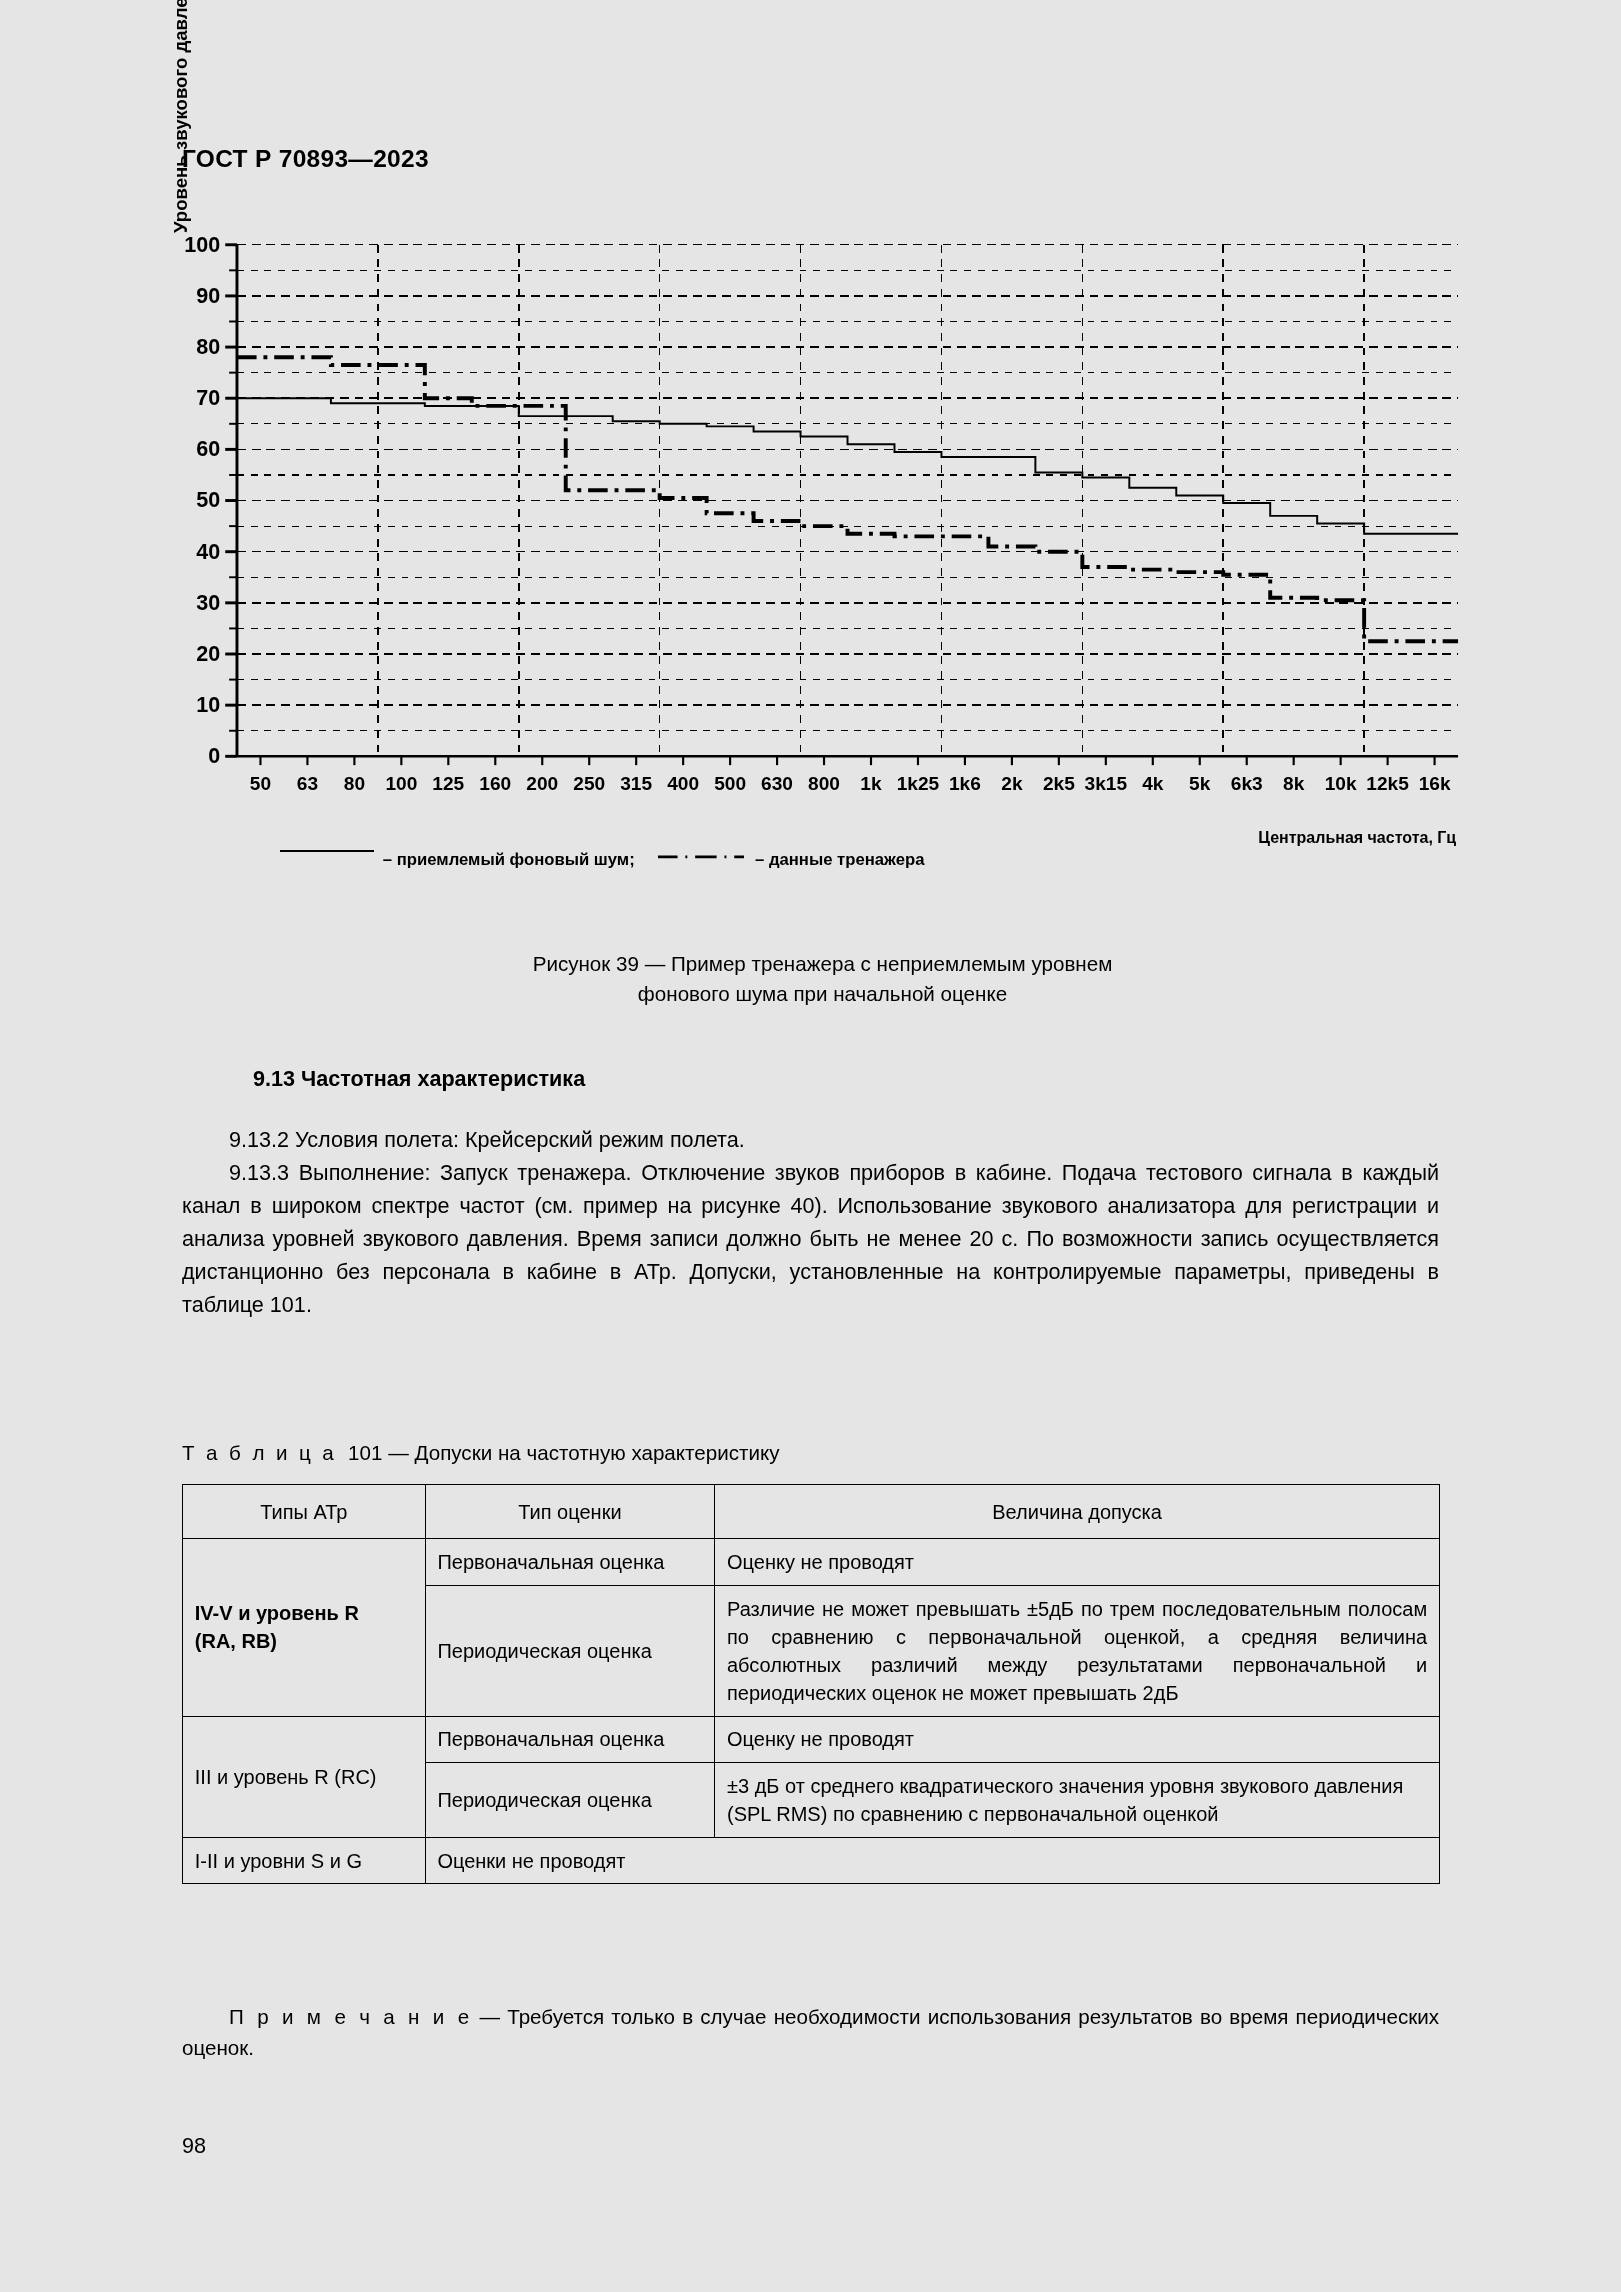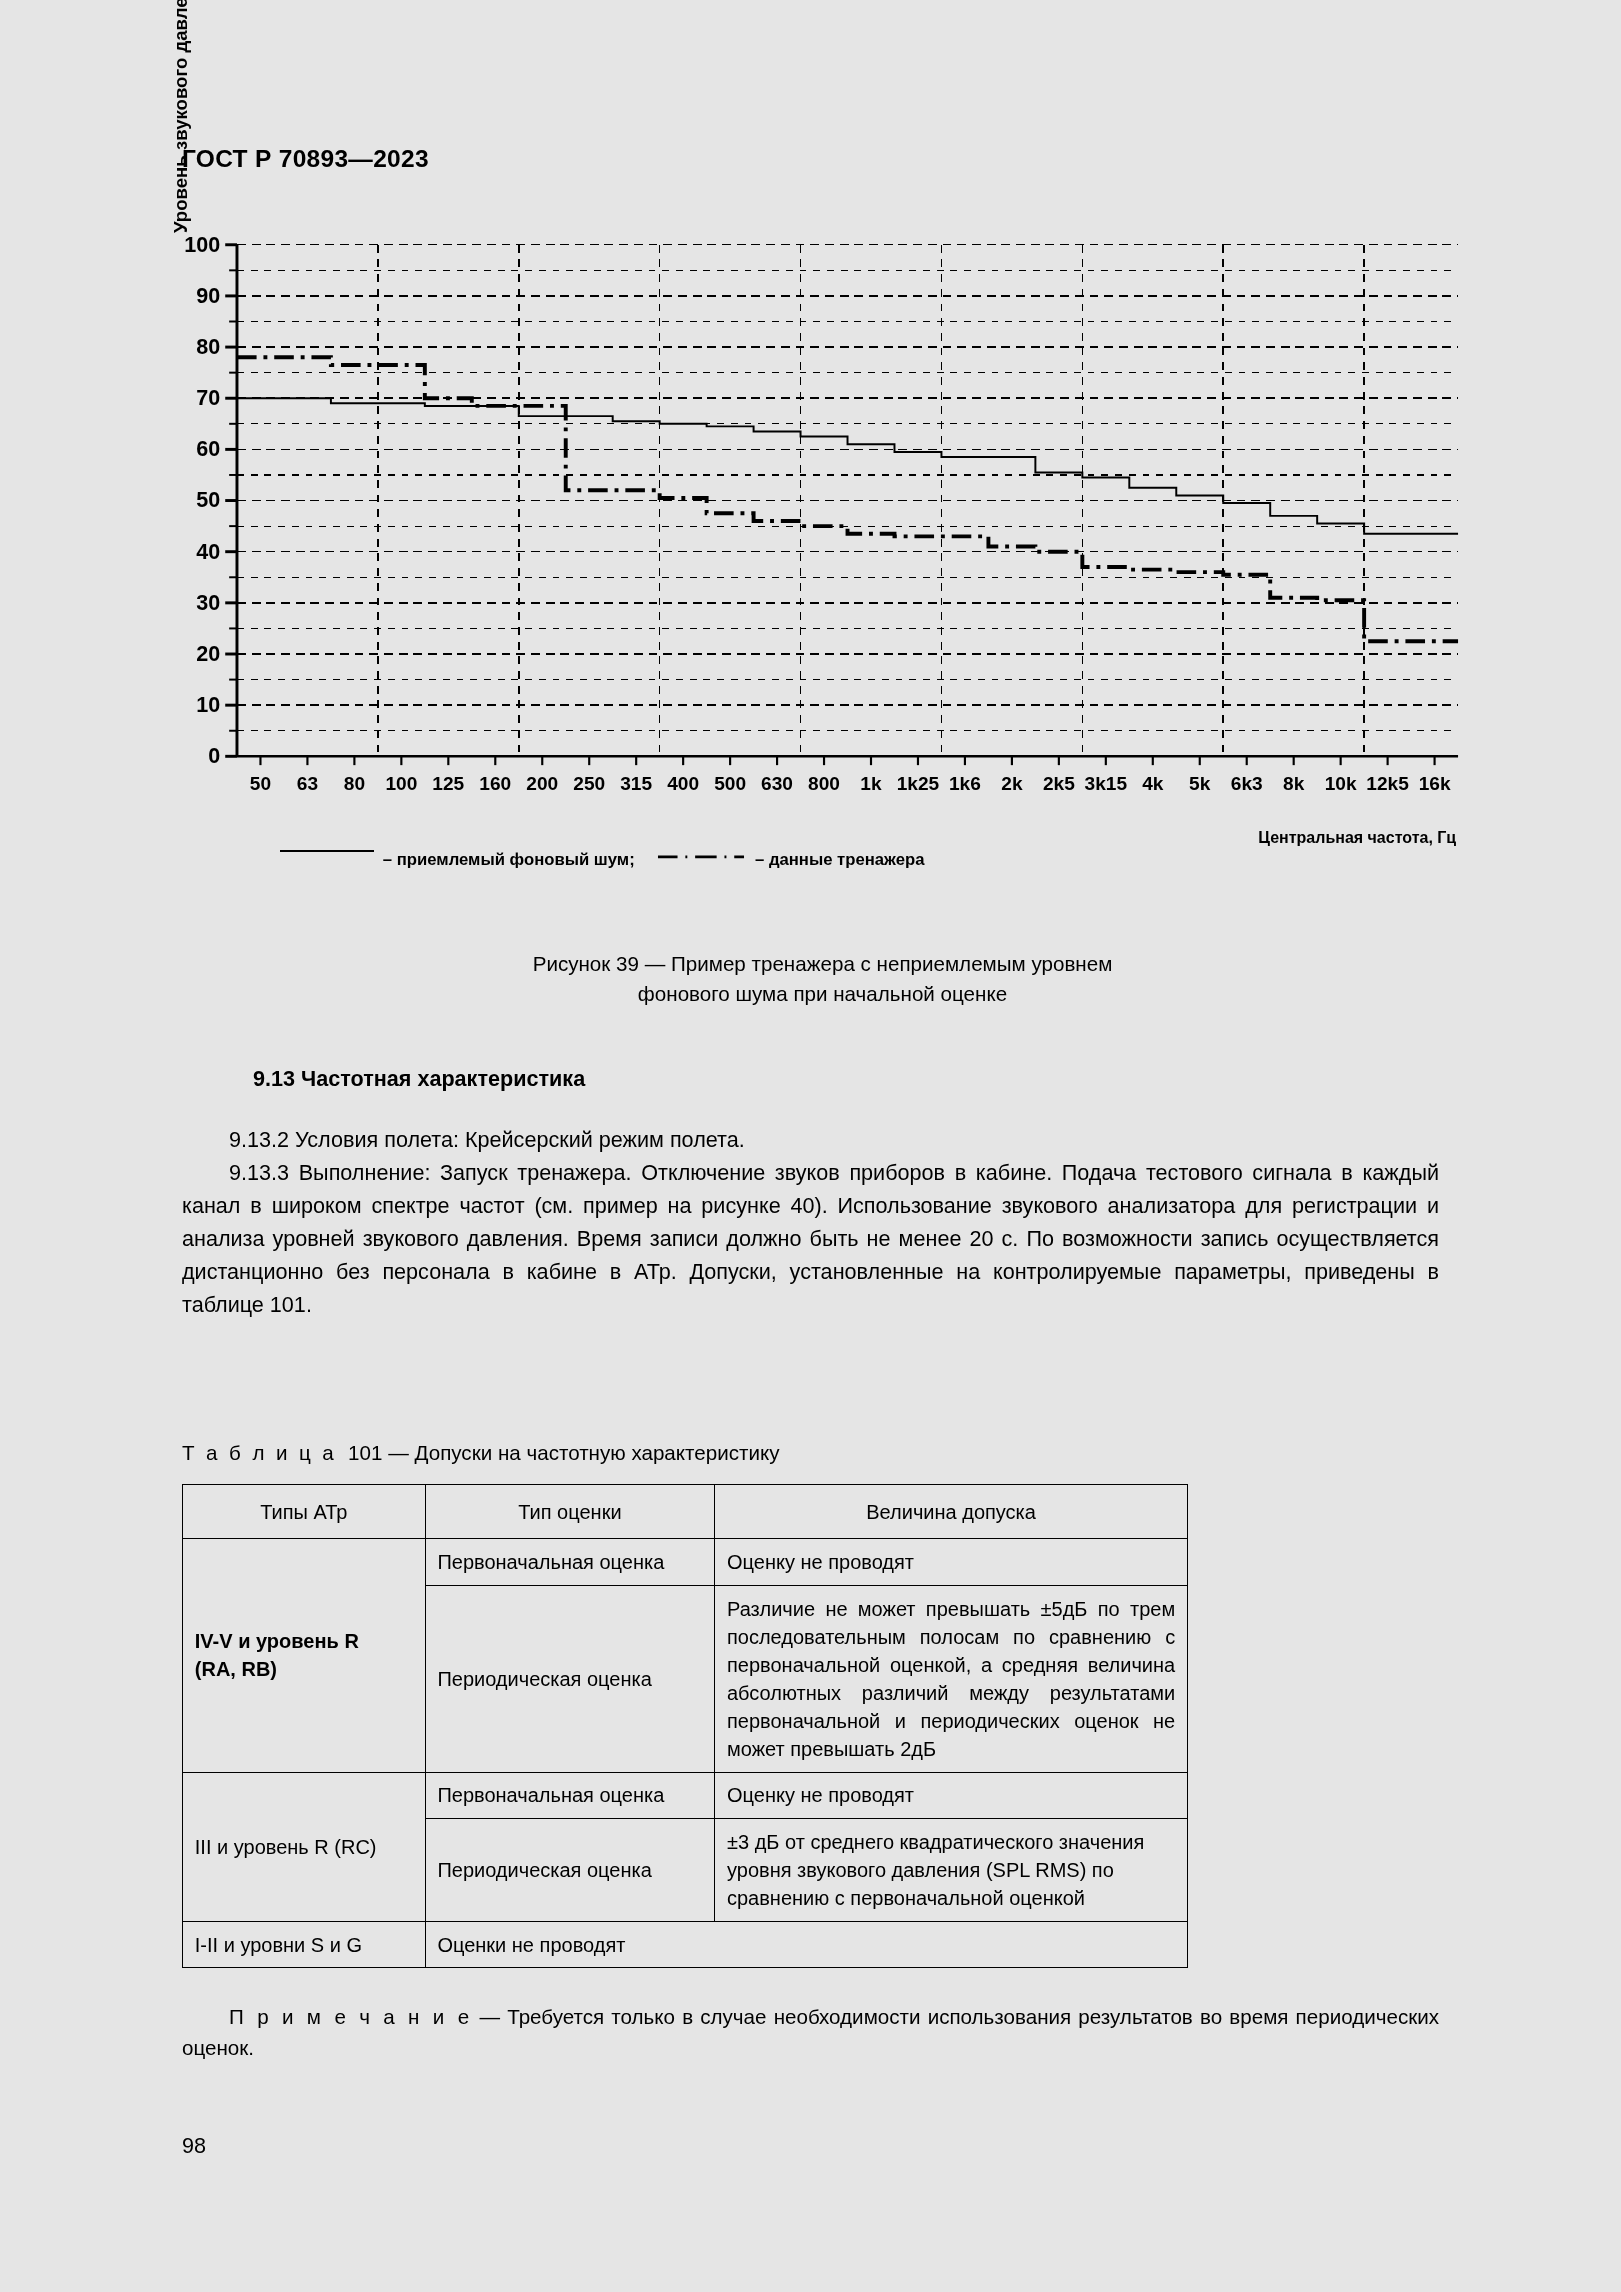--- a/index.html
+++ b/index.html
@@ -137,21 +137,21 @@
     font-size: 20.6px;
     white-space: nowrap;
   }
   .table-title .spaced {
     letter-spacing: 2.9px;
   }
   table.tol {
     position: absolute;
     left: 182px;
     top: 1484px;
-    width: 1006px;
+    width: 1258px;
     border-collapse: collapse;
     font-size: 20px;
     line-height: 28px;
   }
   table.tol td, table.tol th {
     border: 1.6px solid #000;
     padding: 8.8px 11.8px;
     vertical-align: middle;
     font-weight: normal;
     text-align: left;

